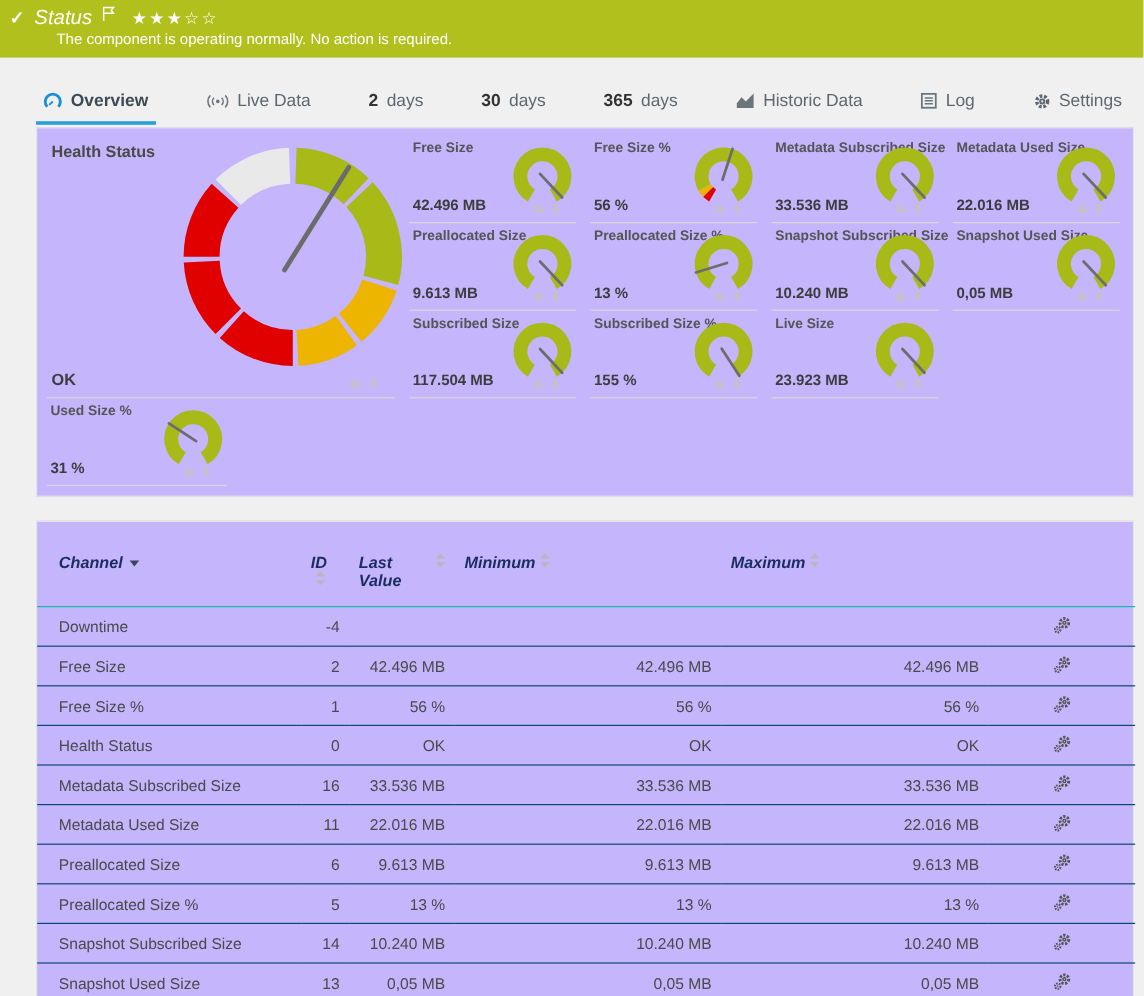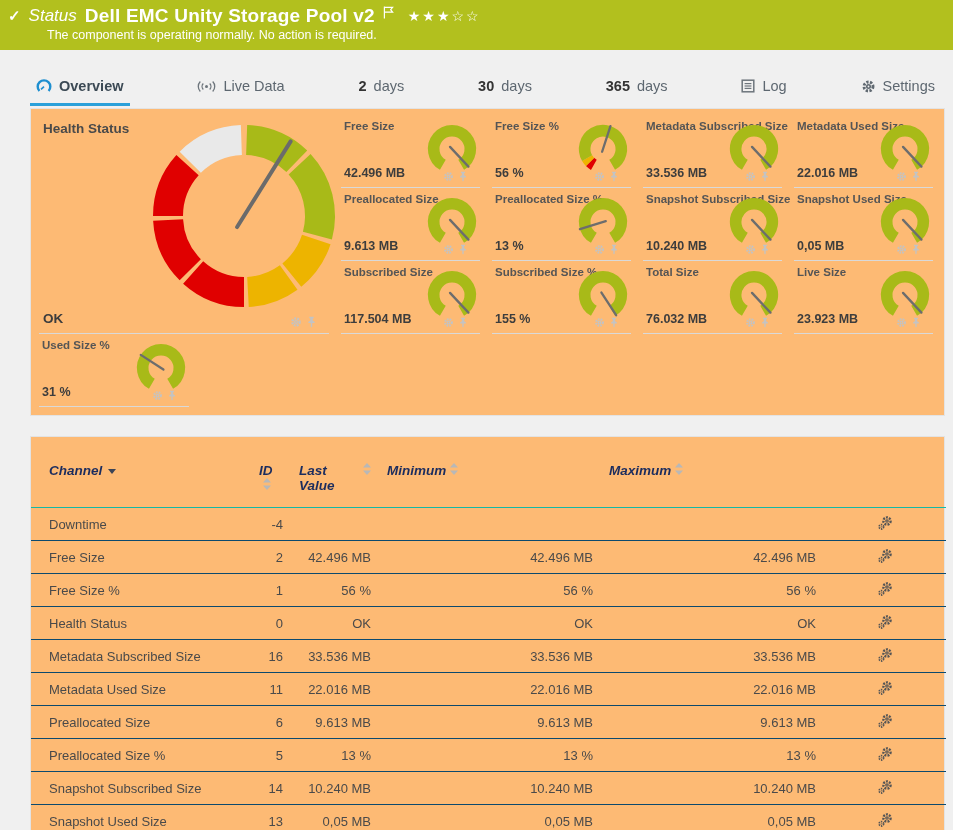--- a/index.html
+++ b/index.html
@@ -19,21 +19,21 @@
   
   .tabbar { display:flex; align-items:flex-end; justify-content:space-between;
     padding:14px 12px 0 30px; height:56px; }
   .tab { display:flex; align-items:center; gap:7px; color:#5d6770; font-size:14.5px;
     padding:0 6px 12px 6px; cursor:pointer; white-space:nowrap; }
   .tab .num { font-weight:bold; color:#333; }
   .tab.active { border-bottom:3px solid #2aa0da; padding-bottom:9px; color:#3c4a55; font-weight:bold; }
   .tab svg { flex:0 0 auto; }
 
   
-  .panel { background:#fdba74; border:1px solid #e3e3e3; margin-left:30px; width:915px; }
+  .panel { background:#c4b5fd; border:1px solid #e3e3e3; margin-left:30px; width:915px; }
   .panel-gauges { margin-top:2px; padding:6px 4px 8px 8px; display:grid;
     grid-template-columns:302px 151px 151px 151px 151px; grid-auto-rows:73px; }
 
   
   .health-tile { grid-column:1; grid-row:1 / span 3; position:relative;
     border-bottom:1px solid #d9d9d9; margin-right:12px; }
   .health-title { position:absolute; top:6px; left:4px; font-size:13.5px; font-weight:bold; color:#4a4a4a; }
   .health-gauge { position:absolute; top:6px; left:110px; }
   .health-status { position:absolute; bottom:7px; left:4px; font-size:13.5px; font-weight:bold; color:#3d3d3d; }
   .health-icons { position:absolute; bottom:7px; right:16px; }
@@ -70,21 +70,20 @@
     border-right:4px solid transparent; border-top:5px solid #3c4456; margin-left:6px; vertical-align:middle; }
   .updown { margin-left:4px; vertical-align:top; }
 </style>
 </head>
 <body>
 
 <div class="banner">
   <div class="banner-row1">
     <span class="check">✓</span>
     <span class="kind">Status</span>
-    <span class="title">Dell EMC Unity Storage Pool v2</span>
     <svg class="flag-icon" width="11" height="13" viewBox="0 0 10 12">
       <path d="M1.2 0.5 V11.5 M1.2 1.2 H8.8 L7 3.4 8.8 5.6 H1.2" stroke="#fff" stroke-width="1.1" fill="none"></path>
     </svg>
     <span class="stars">★★★☆☆</span>
   </div>
   <div class="banner-row2">The component is operating normally. No action is required.</div>
 </div>
 
 <div class="tabbar">
   <div class="tab active">
@@ -106,20 +105,26 @@
     <span class="num">2</span>
     <span>days</span>
   </div>
   <div class="tab">
     <span class="num">30</span>
     <span>days</span>
   </div>
   <div class="tab">
     <span class="num">365</span>
     <span>days</span>
+  </div>
+  <div class="tab">
+    <svg width="16" height="14" viewBox="0 0 16 14">
+      <path d="M1 13 V9 L5 4 8.5 7.5 15 1 V13 Z" fill="#6d757c"></path>
+    </svg>
+    <span>Historic Data</span>
   </div>
   <div class="tab">
     <svg width="14" height="14" viewBox="0 0 14 14">
       <rect x="1.2" y="1.2" width="11.6" height="11.6" fill="none" stroke="#6d757c" stroke-width="1.5"></rect>
       <line x1="3.6" y1="4.6" x2="10.4" y2="4.6" stroke="#6d757c" stroke-width="1.2"></line>
       <line x1="3.6" y1="7" x2="10.4" y2="7" stroke="#6d757c" stroke-width="1.2"></line>
       <line x1="3.6" y1="9.4" x2="10.4" y2="9.4" stroke="#6d757c" stroke-width="1.2"></line>
     </svg>
     <span>Log</span>
   </div>
@@ -352,40 +357,20 @@
     <div class="tile-icons">
       <svg width="11" height="11" viewBox="0 0 14 14">
         <circle cx="7" cy="7" r="4.2" fill="none" stroke="currentColor" stroke-width="2.7" stroke-dasharray="2.1 1.35"></circle>
         <circle cx="7" cy="7" r="1.6" fill="none" stroke="currentColor" stroke-width="1.5"></circle>
       </svg>
       <svg width="10" height="11" viewBox="0 0 12 13">
         <path d="M3.6 0.8 h4.8 v1.5 h-1 v2.7 l2 1.3 v1.4 H6.8 v3.6 L6 12.6 5.2 11.3 V7.7 H2.6 V6.3 l2-1.3 V2.3 h-1 Z" fill="currentColor"></path>
       </svg>
     </div>
     <div class="tile-value">155 %</div>
-  </div>
-    <div class="tile">
-    <div class="tile-label">Total Size</div>
-    <svg class="mini-gauge" viewBox="0 0 56 56">
-      <path class="seg warn-red" d="M18.5 44.45 A19 19 0 0 1 14.56 41.44" style="display: none;"></path>
-      <path class="seg warn-yellow" d="M14.56 41.44 A19 19 0 0 1 11.55 37.5" style="display: none;"></path>
-      <path class="seg green-part" d="M11.55 37.5 A19 19 0 1 1 37.5 44.45" style="display: none;"></path>
-      <path class="seg green-full" d="M18.5 44.45 A19 19 0 1 1 37.5 44.45"></path>
-      <line class="needle" x1="28" y1="31" x2="28" y2="3" transform="rotate(137 28 28)"></line>
-    </svg>
-    <div class="tile-icons">
-      <svg width="11" height="11" viewBox="0 0 14 14">
-        <circle cx="7" cy="7" r="4.2" fill="none" stroke="currentColor" stroke-width="2.7" stroke-dasharray="2.1 1.35"></circle>
-        <circle cx="7" cy="7" r="1.6" fill="none" stroke="currentColor" stroke-width="1.5"></circle>
-      </svg>
-      <svg width="10" height="11" viewBox="0 0 12 13">
-        <path d="M3.6 0.8 h4.8 v1.5 h-1 v2.7 l2 1.3 v1.4 H6.8 v3.6 L6 12.6 5.2 11.3 V7.7 H2.6 V6.3 l2-1.3 V2.3 h-1 Z" fill="currentColor"></path>
-      </svg>
-    </div>
-    <div class="tile-value">76.032 MB</div>
   </div>
     <div class="tile">
     <div class="tile-label">Live Size</div>
     <svg class="mini-gauge" viewBox="0 0 56 56">
       <path class="seg warn-red" d="M18.5 44.45 A19 19 0 0 1 14.56 41.44" style="display: none;"></path>
       <path class="seg warn-yellow" d="M14.56 41.44 A19 19 0 0 1 11.55 37.5" style="display: none;"></path>
       <path class="seg green-part" d="M11.55 37.5 A19 19 0 1 1 37.5 44.45" style="display: none;"></path>
       <path class="seg green-full" d="M18.5 44.45 A19 19 0 1 1 37.5 44.45"></path>
       <line class="needle" x1="28" y1="31" x2="28" y2="3" transform="rotate(137 28 28)"></line>
     </svg>

